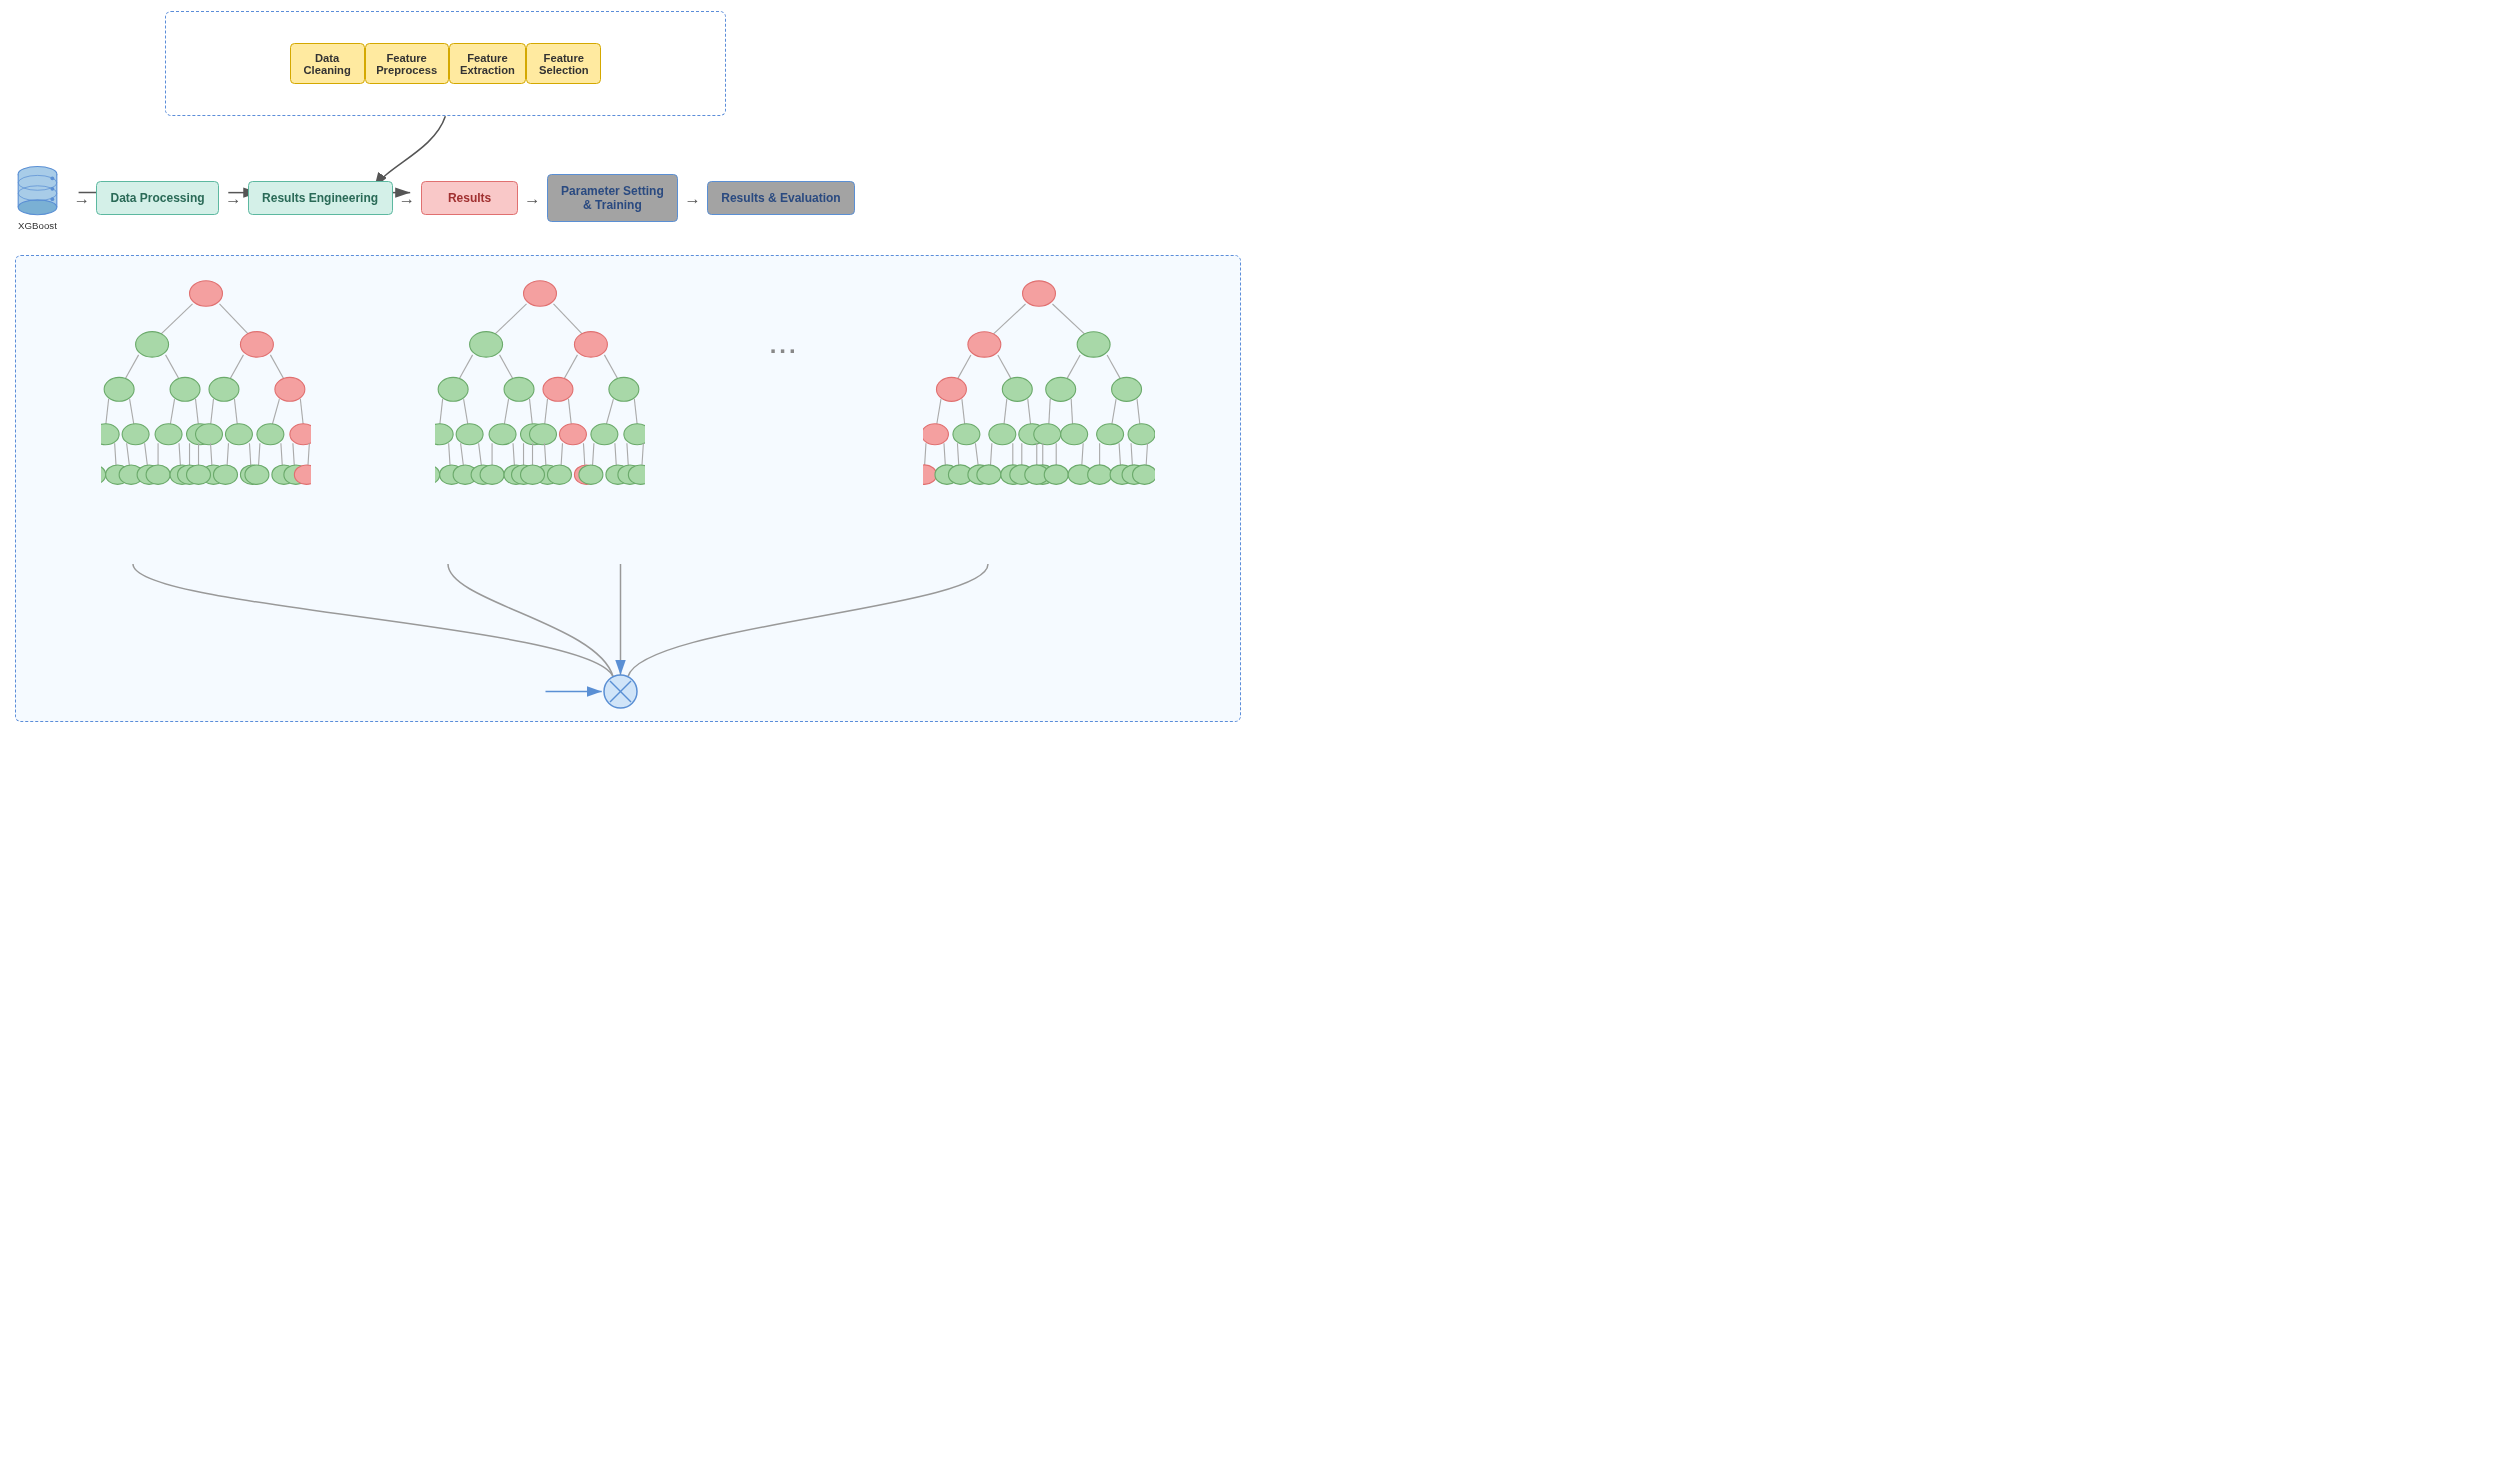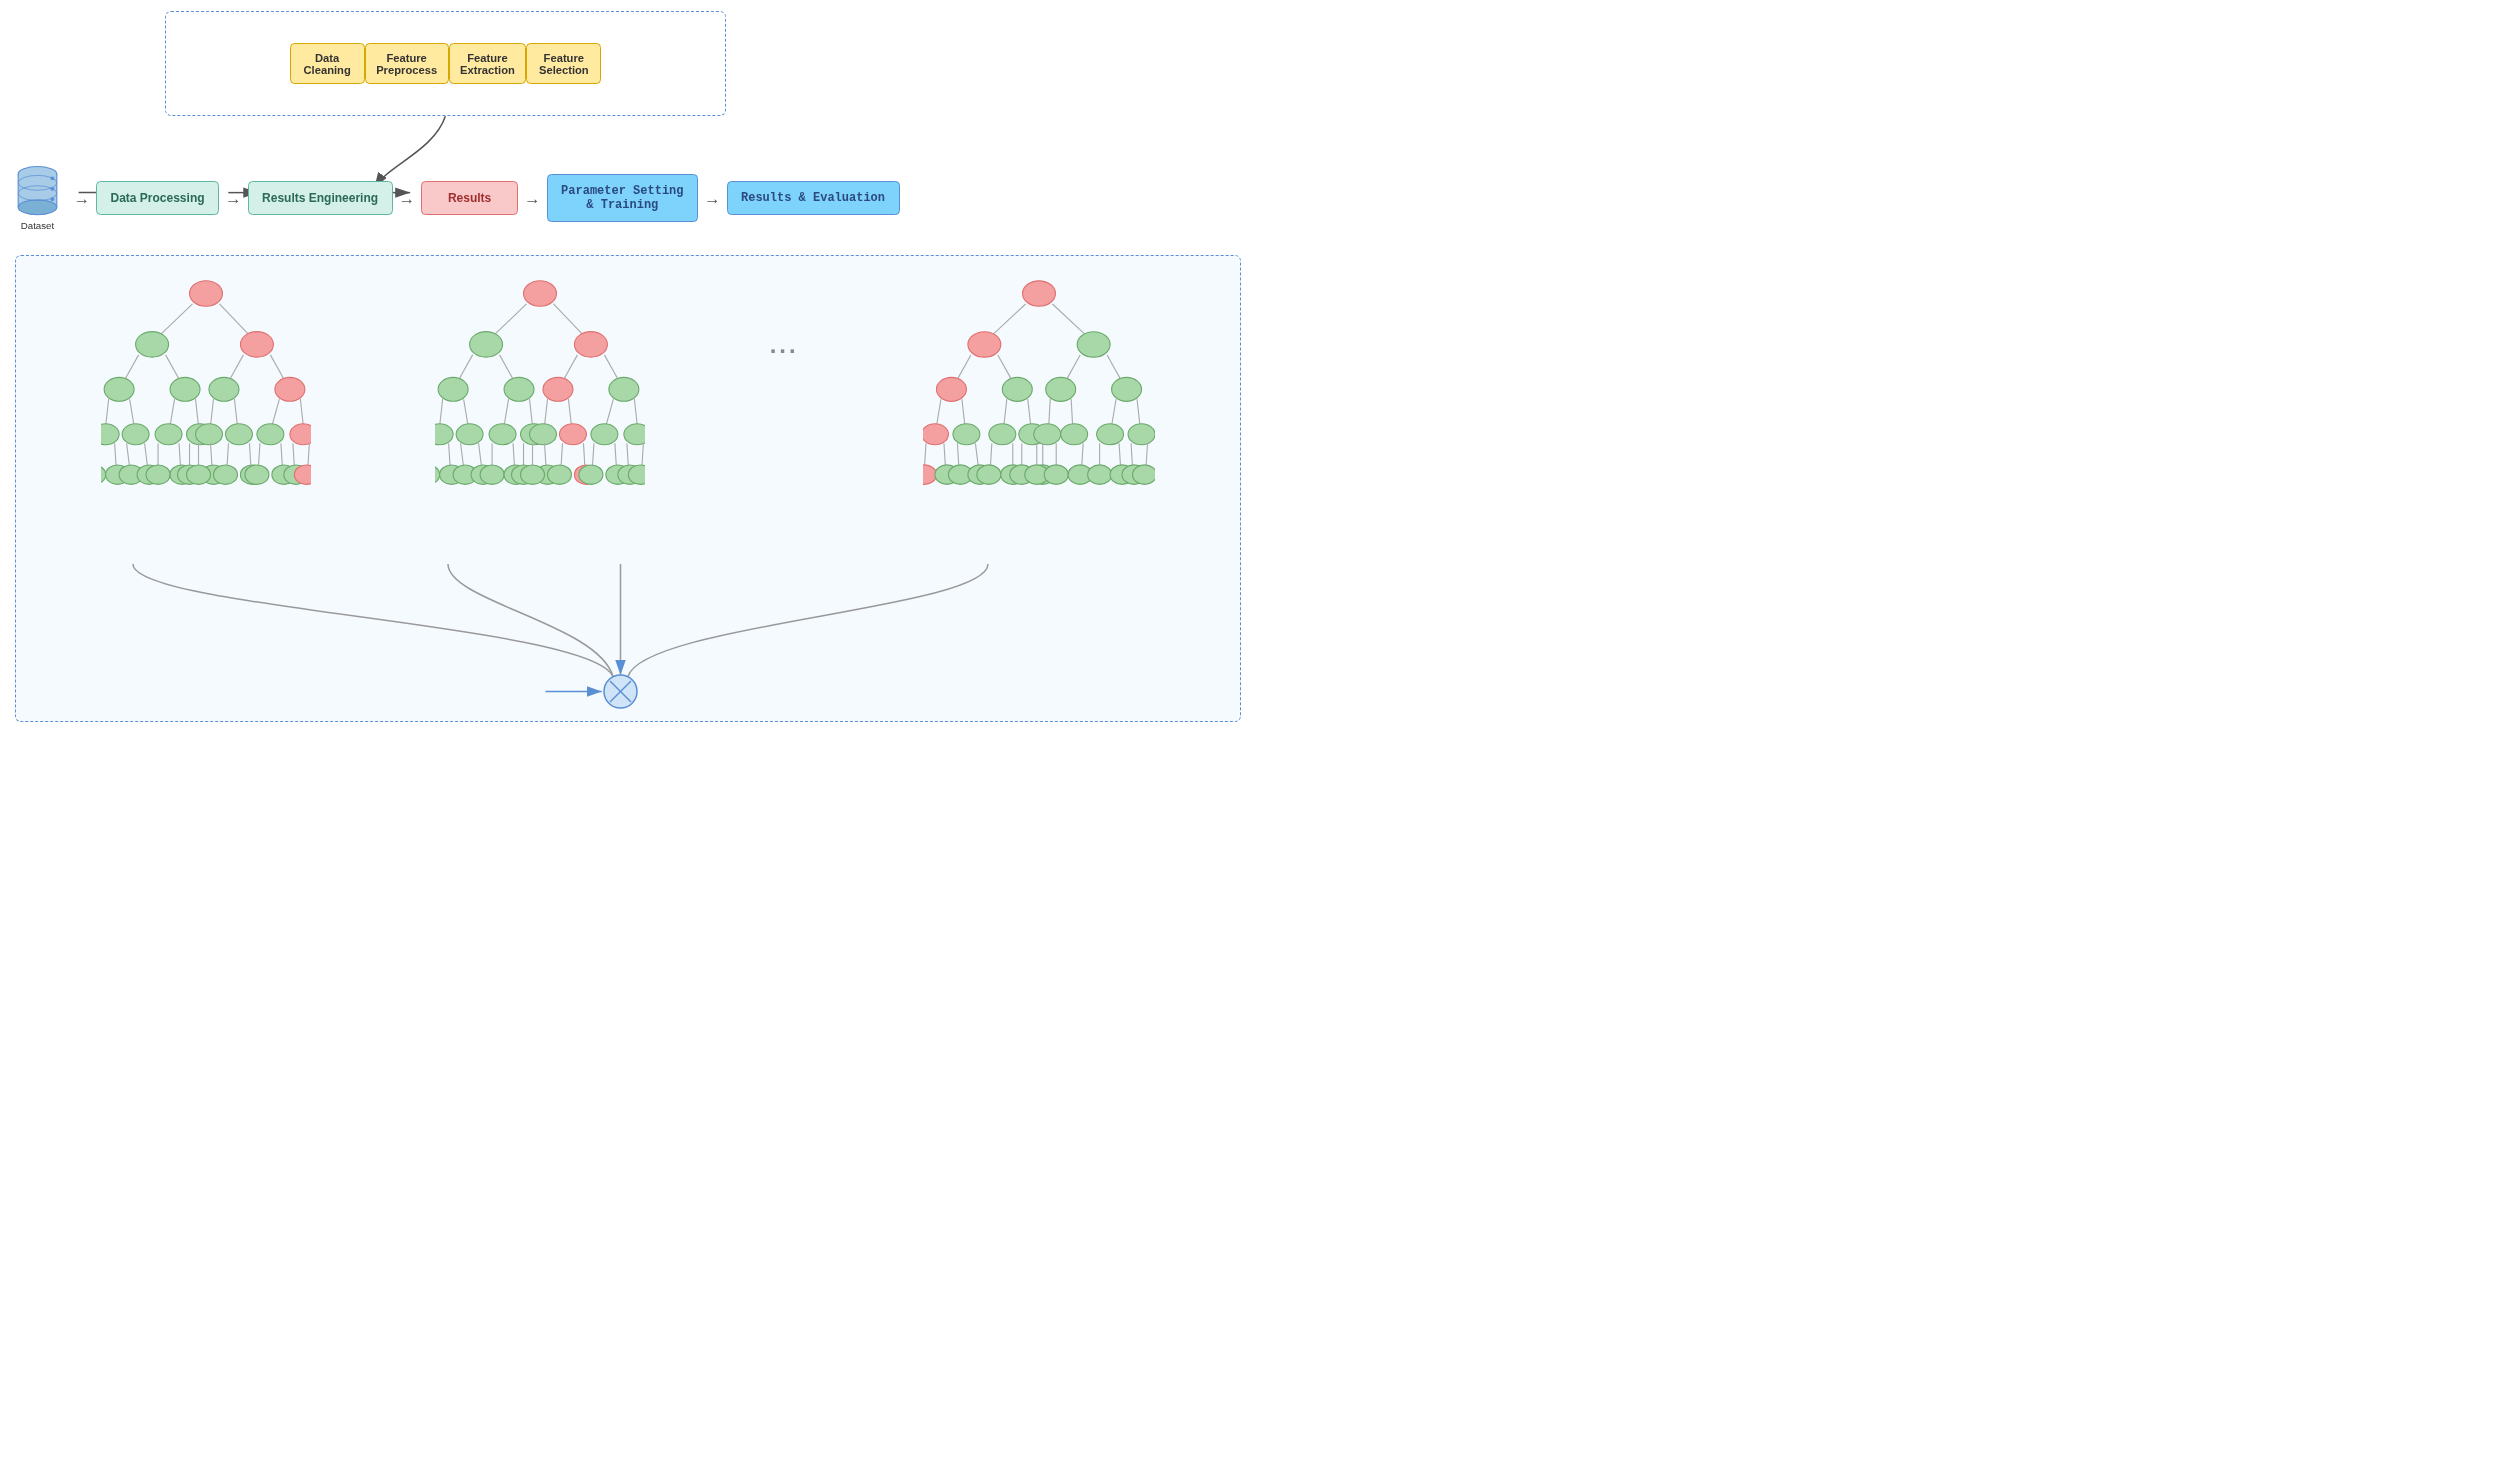--- a/index.html
+++ b/index.html
@@ -109,24 +109,23 @@
       color: #2a6a57;
     }
 
     .pipe-box.pink {
       background: #f9c8c8;
       border-color: #e07070;
       color: #a03030;
     }
 
     .pipe-box.blue {
-      background: #7dd3fc;
+      background: #a3a3a3;
       border-color: #5a8fd4;
       color: #2a4a80;
-      font-family: Liberation Mono, monospace;
     }
 
     
     .bottom-dashed-box {
       position: absolute;
       top: 255px;
       left: 15px;
       right: 15px;
       bottom: 15px;
       border: 1.5px dashed #5b8dd9;
@@ -220,21 +219,21 @@
         <line x1="4" y1="12" x2="4" y2="57" stroke="#5a8fd4" stroke-width="1.5"></line>
         <line x1="56" y1="12" x2="56" y2="57" stroke="#5a8fd4" stroke-width="1.5"></line>
 
         <ellipse cx="30" cy="24" rx="26" ry="10" fill="none" stroke="#5a8fd4" stroke-width="1"></ellipse>
         <ellipse cx="30" cy="38" rx="26" ry="10" fill="none" stroke="#5a8fd4" stroke-width="1"></ellipse>
 
         <circle cx="50" cy="18" r="2.5" fill="#5a8fd4"></circle>
         <circle cx="50" cy="32" r="2.5" fill="#5a8fd4"></circle>
         <circle cx="50" cy="46" r="2.5" fill="#5a8fd4"></circle>
       </svg>
-      <span class="dataset-label">Dataset</span>
+      <span class="dataset-label">XGBoost</span>
     </div>
 
     <div class="arrow"></div>
 
     <div class="pipe-box green">Data Processing</div>
 
     <div class="arrow"></div>
 
     <div class="pipe-box green">Results Engineering</div>
 

